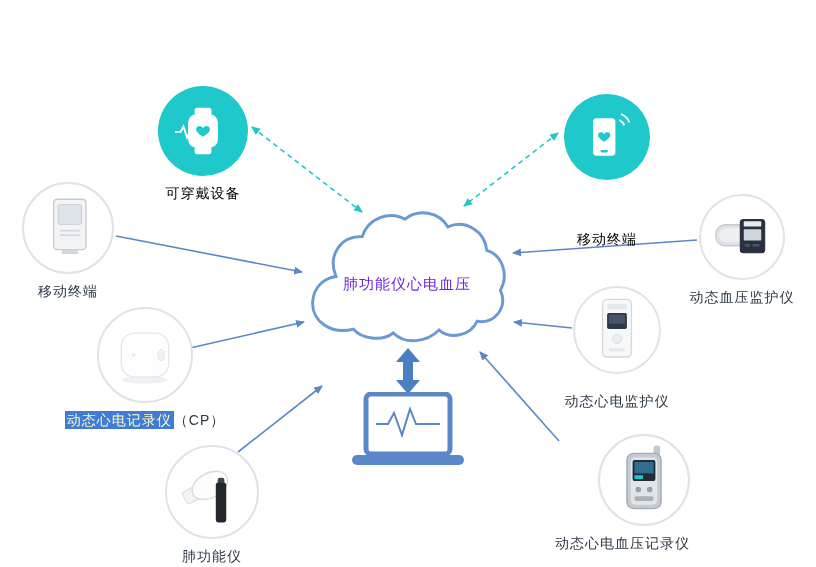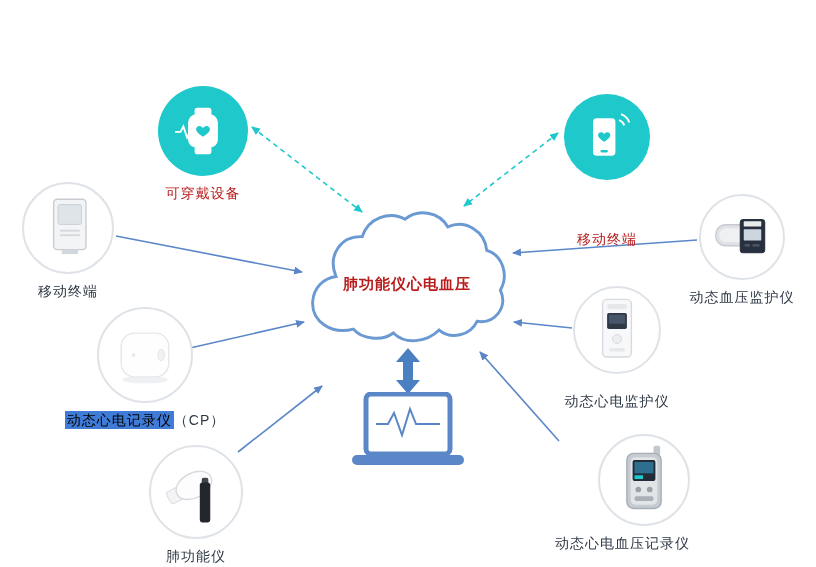--- a/index.html
+++ b/index.html
@@ -10,27 +10,27 @@
   .overlay{position:absolute;left:0;top:0;pointer-events:none;}
   .node{position:absolute;display:flex;flex-direction:column;align-items:center;}
   .circle{
     border-radius:50%;background:#fff;border:2px solid #dfe3e8;
     display:flex;align-items:center;justify-content:center;box-sizing:border-box;
   }
   .circle.teal{background:#1fc8ca;border:none;}
   .label{
     margin-top:9px;font-size:14px;color:#2f3946;letter-spacing:1px;white-space:nowrap;
   }
-  .label.teal{color:#b91c1c;}
-  .sel{background:#3f7cd8;color:#000000;padding:1px 2px;}
+  .label.teal{color:#000000;}
+  .sel{background:#3f7cd8;color:#fef9c3;padding:1px 2px;}
   .cloud-wrap{position:absolute;left:300px;top:202px;width:214px;height:152px;}
   .cloud-text{
     position:absolute;inset:0;display:flex;align-items:center;
     justify-content:center;padding-top:12px;box-sizing:border-box;
-    color:#b91c1c;font-size:15px;line-height:24px;letter-spacing:1px;font-weight:bold;
+    color:#6d28d9;font-size:15px;line-height:24px;letter-spacing:1px;
   }
   .laptop{position:absolute;left:350px;top:392px;}
   .dblarrow{position:absolute;left:392px;top:346px;}
 </style>
 </head>
 <body>
 
 <div class="canvas">
 
   <svg class="overlay" width="816" height="567" viewBox="0 0 816 567">
@@ -122,21 +122,21 @@
         <rect x="15" y="17" width="50" height="46" rx="14" fill="#fefefe" stroke="#e6e8ea" stroke-width="1.5"></rect>
         <ellipse cx="57" cy="40" rx="3.5" ry="6" fill="#f1f2f4" stroke="#e2e4e6"></ellipse>
         <circle cx="28" cy="40" r="2" fill="#e8eaec"></circle>
       </svg>
     </div>
     <div class="label">
       <span class="sel">动态心电记录仪</span><span>（CP）</span>
     </div>
   </div>
 
-  <div class="node" style="left:116px;top:445px;width:160px;align-items:center;">
+  <div class="node" style="left:132px;top:445px;width:160px;align-items:center;">
     <div class="circle" style="width:94px;height:94px;">
       <svg width="76" height="76" viewBox="0 0 80 80">
         <g transform="rotate(-28 36 34)">
           <rect x="8" y="27" width="14" height="14" rx="3" fill="#f3f4f6" stroke="#d8dbdf"></rect>
           <ellipse cx="38" cy="34" rx="20" ry="13" fill="#fdfdfe" stroke="#d8dbdf" stroke-width="1.5"></ellipse>
         </g>
         <rect x="46" y="25" width="7" height="9" rx="2" fill="#40454c"></rect>
         <rect x="44" y="30" width="11" height="42" rx="3" fill="#23272d"></rect>
       </svg>
     </div>

